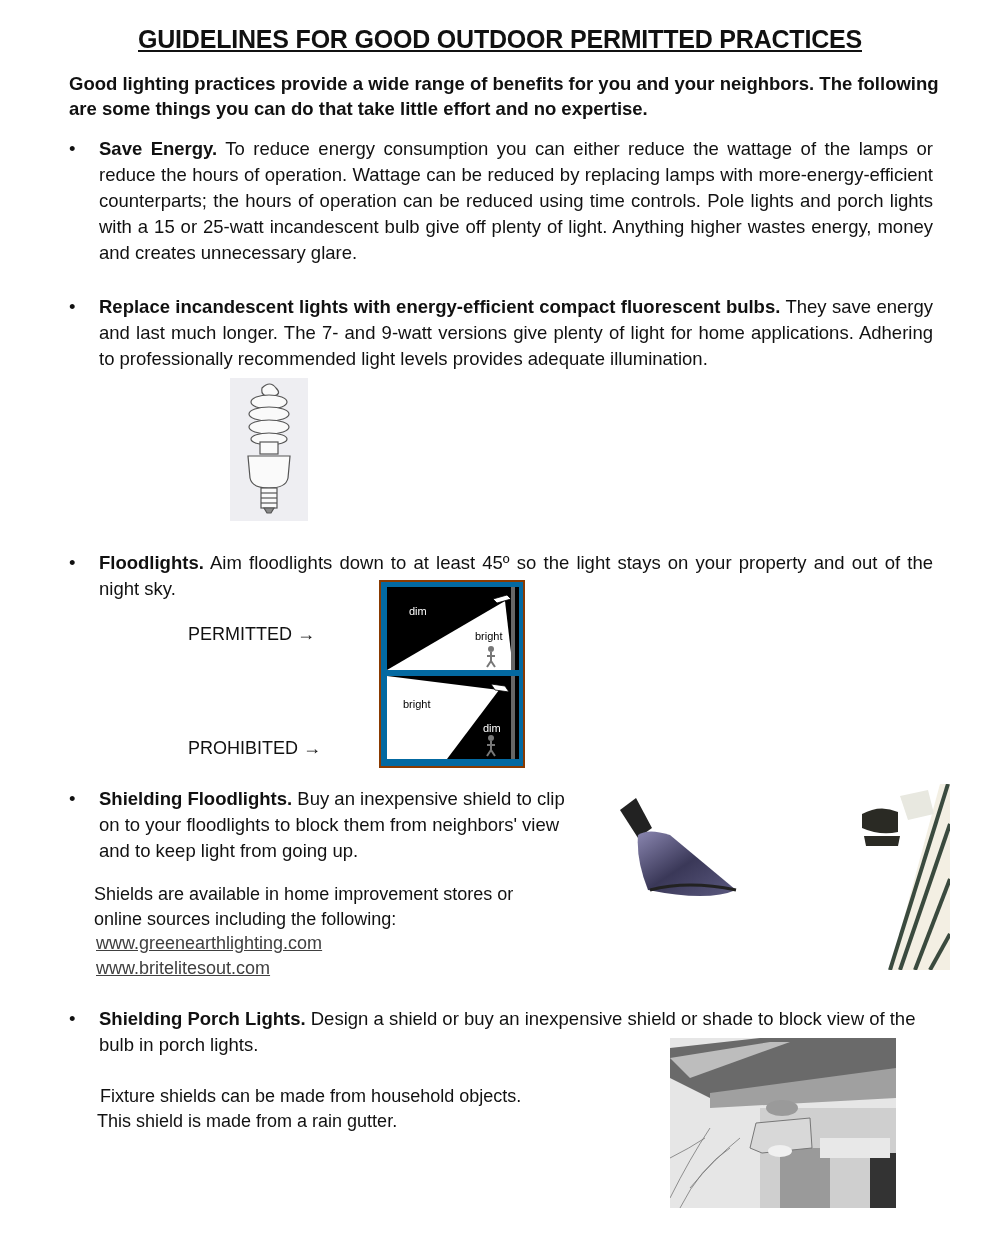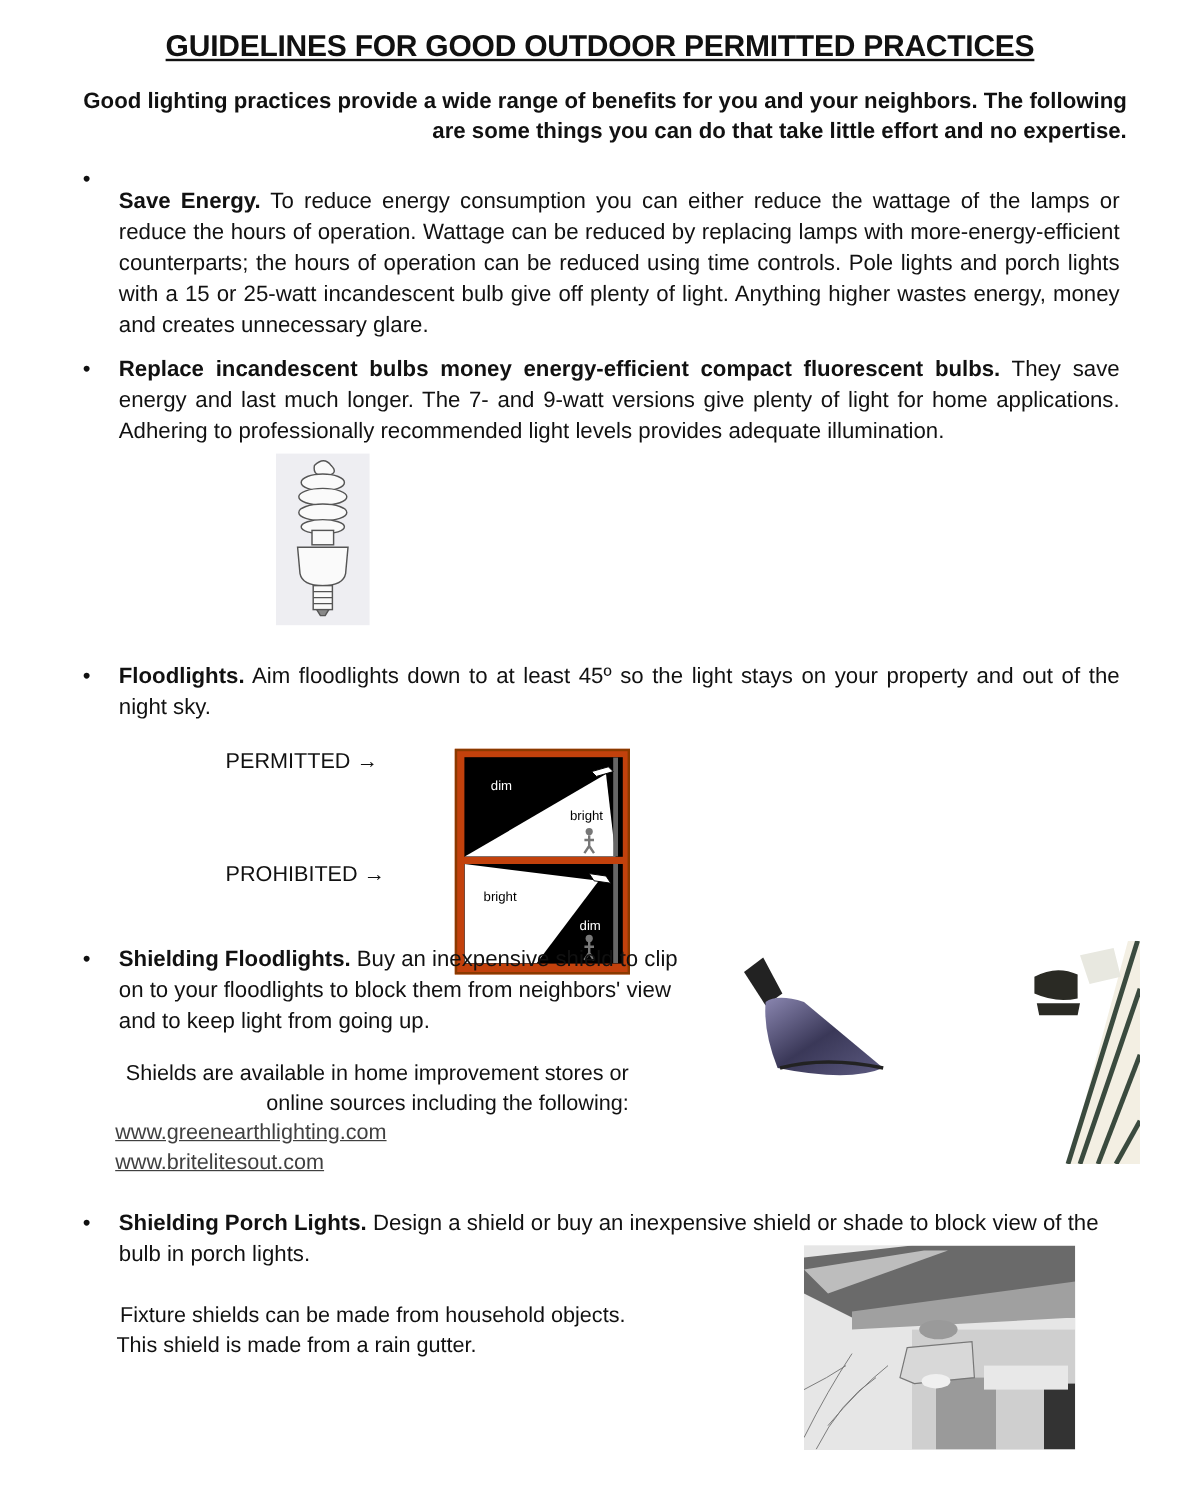--- a/index.html
+++ b/index.html
@@ -1,45 +1,45 @@
 <!DOCTYPE html>
 <html><head>
 <meta charset="utf-8">
 <style>
   html, body { margin: 0; padding: 0; background: #ffffff; }
   body { width: 1000px; height: 1256px; position: relative; overflow: hidden;
          font-family: "Liberation Sans", sans-serif; color: #111; }
-  .abs { position: absolute; text-align: right; }
+  .abs { position: absolute; }
   .title { left: 0; width: 1000px; top: 25px; text-align: center; font-weight: bold;
            font-size: 25px; text-decoration: underline; letter-spacing: -0.2px; }
   .intro { left: 69px; top: 71px; width: 870px; font-weight: bold; font-size: 18.5px; line-height: 25px; }
   .bullet { left: 69px; font-size: 18.5px; }
   .para { left: 99px; width: 834px; font-size: 18.5px; line-height: 26px; text-align: justify; }
   .para b { font-weight: bold; }
   .small { font-size: 18px; line-height: 25px; }
   a.link { color: #404040; text-decoration: underline; }
   .imgbox { overflow: hidden; }
-  .diagram { background: #c2410c; border: 2px solid #8a3a00; margin-top: 44px; }
+  .diagram { background: #0369a1; border: 2px solid #8a3a00; }
   .diag-panel { position: absolute; left: 6px; width: 132px; height: 83px; background: #000; overflow: hidden; }
   .diag-label { position: absolute; font-size: 11px; }
 </style>
 </head>
 <body>
 
 <div class="abs title">GUIDELINES FOR GOOD OUTDOOR PERMITTED PRACTICES</div>
 <div class="abs intro">Good lighting practices provide a wide range of benefits for you and your neighbors. The following are some things you can do that take little effort and no expertise.</div>
 
 <div class="abs bullet" style="top:138px">•</div>
-<div class="abs para" style="top:154px">
+<div class="abs para" style="top:136px">
   <b>Save Energy.</b><span> To reduce energy consumption you can either reduce the wattage of the lamps or reduce the hours of operation. Wattage can be reduced by replacing lamps with more-energy-efficient counterparts; the hours of operation can be reduced using time controls. Pole lights and porch lights with a 15 or 25-watt incandescent bulb give off plenty of light. Anything higher wastes energy, money and creates unnecessary glare.</span>
 </div>
 
 <div class="abs bullet" style="top:296px">•</div>
 <div class="abs para" style="top:294px">
-  <b>Replace incandescent bulbs money energy-efficient compact fluorescent bulbs.</b><span> They save energy and last much longer. The 7- and 9-watt versions give plenty of light for home applications.  Adhering to professionally recommended light levels provides adequate illumination.</span>
+  <b>Replace incandescent lights with energy-efficient compact fluorescent bulbs.</b><span> They save energy and last much longer. The 7- and 9-watt versions give plenty of light for home applications.  Adhering to professionally recommended light levels provides adequate illumination.</span>
 </div>
 <div class="abs imgbox" style="left:230px;top:378px;width:78px;height:143px;background:#eeeef2;">
   <svg width="78" height="143" viewBox="0 0 78 143">
     <g fill="#fafafa" stroke="#555" stroke-width="1.2">
       <path d="M32 10 Q40 2 46 10 Q52 16 44 18 Q30 20 32 10Z"></path>
       <ellipse cx="39" cy="24" rx="18" ry="7"></ellipse>
       <ellipse cx="39" cy="36" rx="20" ry="7"></ellipse>
       <ellipse cx="39" cy="49" rx="20" ry="7"></ellipse>
       <ellipse cx="39" cy="61" rx="18" ry="6"></ellipse>
       <rect x="30" y="64" width="18" height="12"></rect>
@@ -51,21 +51,21 @@
       <path d="M34 130 L44 130 L41 135 L37 135Z" fill="#888"></path>
     </g>
   </svg>
 </div>
 
 <div class="abs bullet" style="top:552px">•</div>
 <div class="abs para" style="top:550px">
   <b>Floodlights.</b><span> Aim floodlights down to at least 45º so the light stays on your property and out of the night sky.</span>
 </div>
 <div class="abs small" style="left:188px;top:622px">PERMITTED →</div>
-<div class="abs small" style="left:188px;top:716px">PROHIBITED →</div>
+<div class="abs small" style="left:188px;top:736px">PROHIBITED →</div>
 
 <div class="abs diagram" style="left:379px;top:580px;width:142px;height:184px;">
   <div class="diag-panel" style="top:5px">
     <svg width="132" height="83">
       <polygon points="0,83 118,14 126,83" fill="#fff"></polygon>
       <rect x="124" y="0" width="4" height="83" fill="#666"></rect>
       <path d="M106 12 L120 8 L124 12 L110 16Z" fill="#fff" stroke="#000" stroke-width="0.8"></path>
       <circle cx="104" cy="62" r="3" fill="#777"></circle>
       <path d="M104 65 L104 74 M100 69 L108 69 M104 74 L100 80 M104 74 L108 80" stroke="#777" stroke-width="2"></path>
     </svg>

